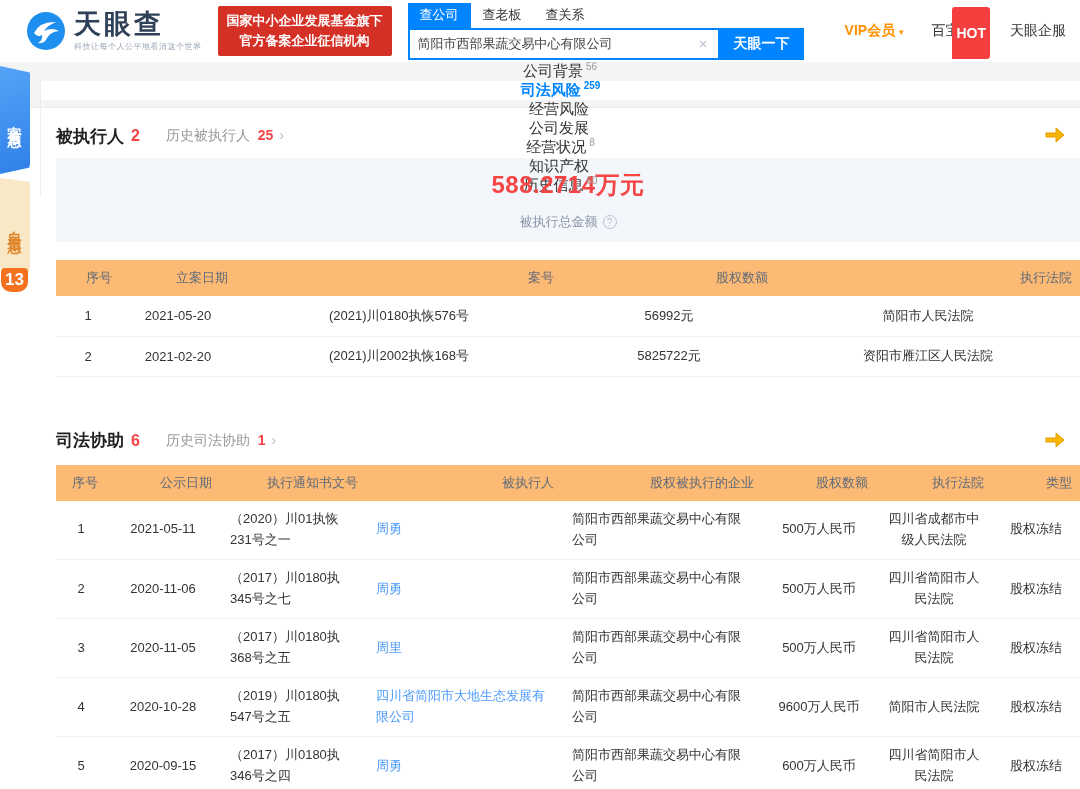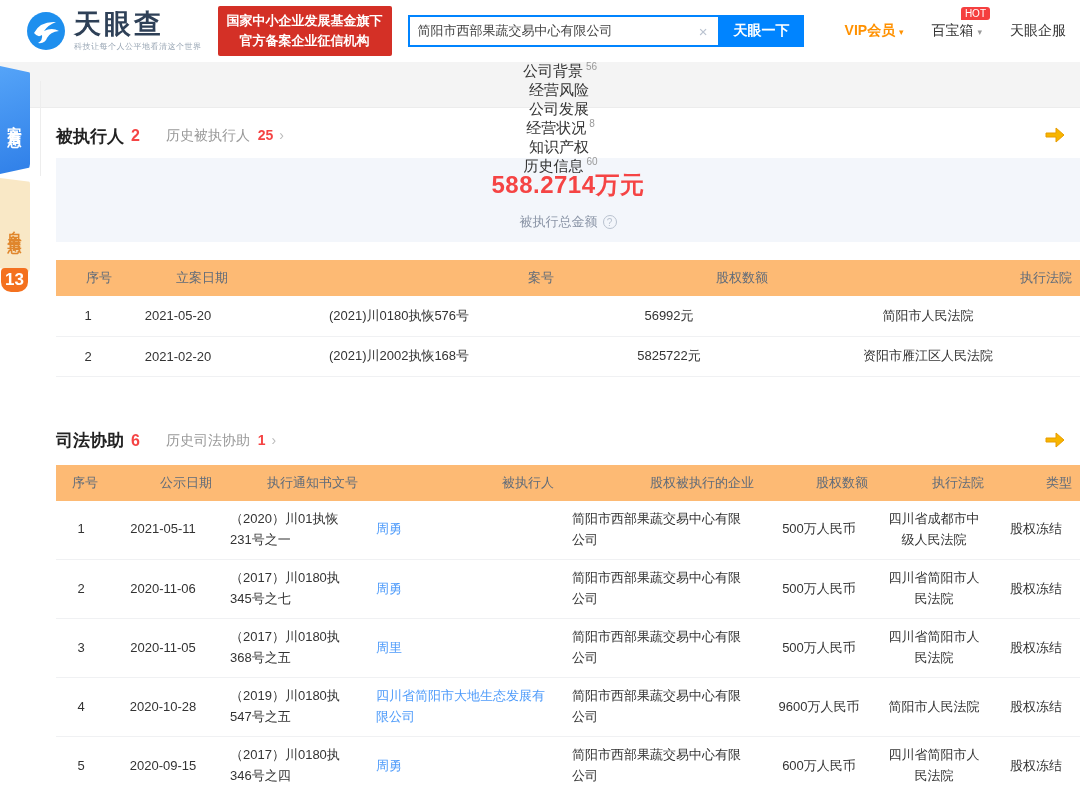--- a/index.html
+++ b/index.html
@@ -25,22 +25,22 @@
   .search-input-wrap input { flex:1; border:none; outline:none; font-size:13px; color:#444;
     font-family:inherit; background:transparent; }
   .clear-x { color:#b9c2cf; font-size:15px; cursor:pointer; padding:0 2px; }
   .search-btn { width:84px; height:32px; background:#0084ff; color:#fff; border:none; font-size:14px;
     font-weight:bold; cursor:pointer; font-family:inherit; }
   .header-menu { margin-left:auto; display:flex; align-items:center; gap:28px; font-size:14px; }
   .menu-item { position:relative; color:#333; cursor:pointer; white-space:nowrap; }
   .menu-item.vip { color:#ff9100; font-weight:bold; }
   .caret { font-size:9px; color:#ff9100; }
   .menu-item .caret-g { font-size:9px; color:#999; }
-  .hot-badge { position:absolute; top:-15px; right:-8px; background:#f53f3f; color:#fff; font-size:10px;
-    font-weight:normal; padding:1px 4px; border-radius:3px 3px 3px 0; }
+  .hot-badge { position:absolute; top:-15px; right:-8px; background:#f53f3f; color:#fff; font-size:14px;
+    font-weight:bold; padding:18px 4px; border-radius:3px 3px 3px 0; }
 
   
   .nav { height:46px; background:#f4f4f4; display:flex; padding-left:40px; border-bottom:1px solid #ececec;flex-direction:column; }
   .nav-tab { flex:1; display:flex; align-items:center; justify-content:center; font-size:15px;
     color:#333; cursor:pointer; border-left:1px solid #ededed; }
   .nav-tab:first-child { border-left:none; }
   .nav-tab.active { background:#fff; color:#0084ff; font-weight:bold; }
   .nav-count { font-size:10px; color:#999; margin-left:3px; transform:translateY(-5px); }
   .nav-tab.active .nav-count { color:#0084ff; }
 
@@ -102,20 +102,25 @@
       <div class="logo-txt">
         <span class="logo-name">天眼查</span>
         <span class="logo-slogan">科技让每个人公平地看清这个世界</span>
       </div>
     </div>
     <div class="gov-badge">
       <div>国家中小企业发展基金旗下</div>
       <div>官方备案企业征信机构</div>
     </div>
     <div class="search-area">
+      <div class="search-tabs">
+        <span class="search-tab active">查公司</span>
+        <span class="search-tab">查老板</span>
+        <span class="search-tab">查关系</span>
+      </div>
       <div class="search-row">
         <div class="search-input-wrap">
           <input type="text" value="简阳市西部果蔬交易中心有限公司" style="">
           <span class="clear-x">×</span>
         </div>
         <button class="search-btn">天眼一下</button>
       </div>
     </div>
     <div class="header-menu">
       <span class="menu-item vip">
@@ -130,20 +135,24 @@
       <span class="menu-item">
         <span>天眼企服</span>
       </span>
     </div>
   </div>
 
   <div class="nav">
     <div class="nav-tab">
       <span>公司背景</span>
         <span class="nav-count">56</span>
+    </div>
+    <div class="nav-tab active">
+      <span>司法风险</span>
+        <span class="nav-count">259</span>
     </div>
     <div class="nav-tab">
       <span>经营风险</span>
         <span class="nav-count"></span>
     </div>
     <div class="nav-tab">
       <span>公司发展</span>
         <span class="nav-count"></span>
     </div>
     <div class="nav-tab">

